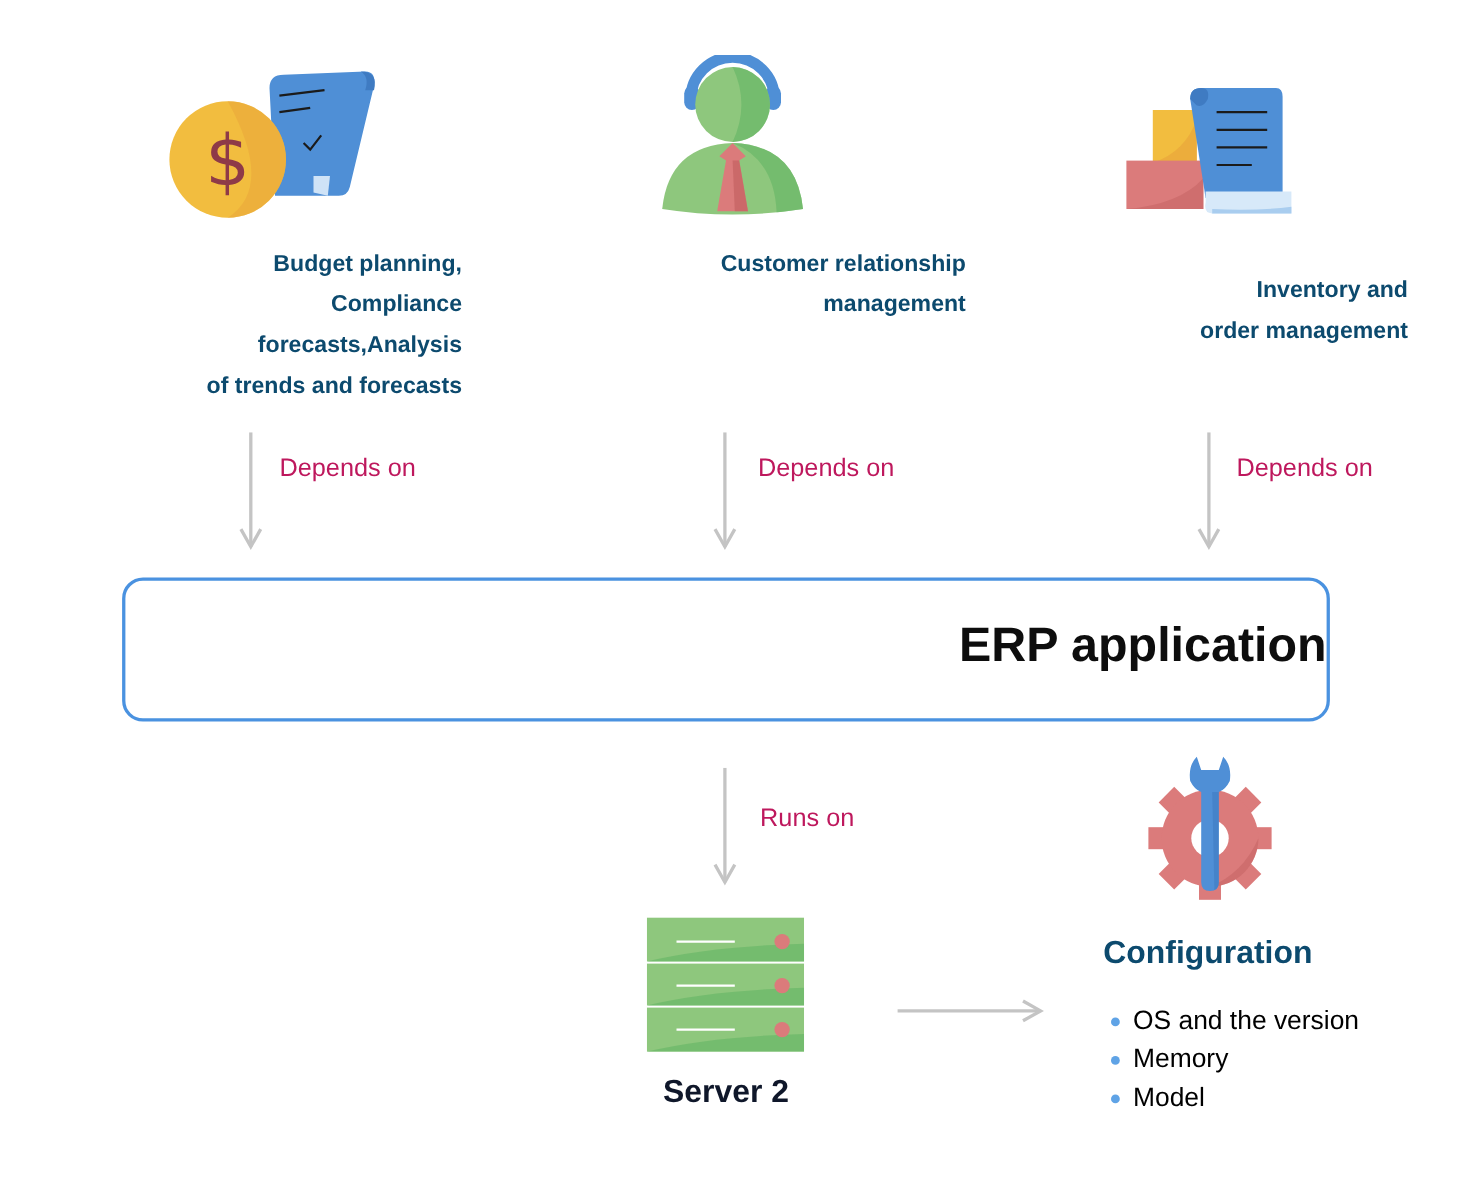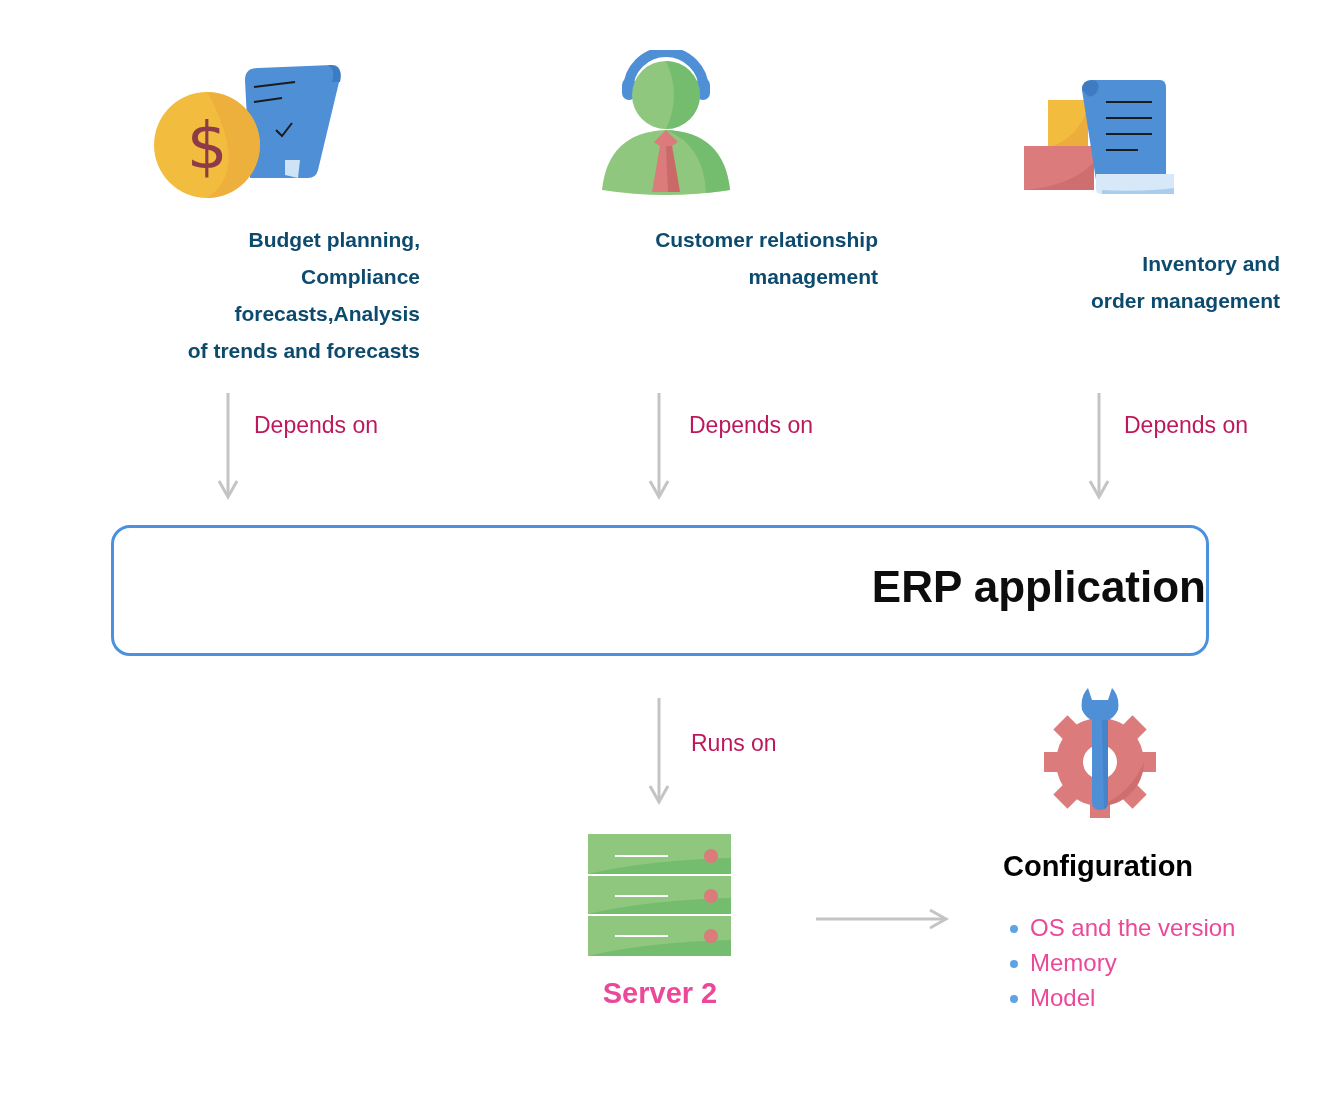--- a/index.html
+++ b/index.html
@@ -6,25 +6,25 @@
     body { width:1336px; height:1094px; position:relative; overflow:hidden;
            font-family:"Liberation Sans", "DejaVu Sans", sans-serif; color:#111111; }
     .abs { position:absolute; }
     .icon svg { display:block; }
     .heading { position:absolute; font-weight:bold; font-size:21px; line-height:37px; text-align:right; color:#0c4a6e; }
     .edge-label { position:absolute; font-size:23px; color:#be185d; white-space:nowrap; }
     .arrow { position:absolute; }
     .erp-box { position:absolute; left:111px; top:525px; width:1092px; height:125px;
                border:3px solid #4a92e0; border-radius:19px; box-sizing:content-box; }
     .erp-title { position:absolute; left:0; right:0; top:34px; text-align:right; font-size:44px; font-weight:600; color:#0d0d0d;margin-left:12px; }
-    .config-title { position:absolute; left:1003px; top:850px; font-size:29px; font-weight:bold; color:#000000; }
+    .config-title { position:absolute; left:1003px; top:850px; font-size:29px; font-weight:bold; color:#0c4a6e; }
     .config-list { position:absolute; left:1008px; top:910px; list-style:none; margin:0; padding:0; }
-    .config-list li { position:relative; padding-left:22px; font-size:24px; line-height:35px; color:#ec4899; white-space:nowrap; }
+    .config-list li { position:relative; padding-left:22px; font-size:24px; line-height:35px; color:#000000; white-space:nowrap; }
     .config-list li .dot { position:absolute; left:2px; top:15px; width:8px; height:8px; border-radius:50%; background:#5fa3e6; }
-    .server-label { position:absolute; left:560px; width:200px; top:977px; text-align:center; font-size:29px; font-weight:bold; color:#ec4899; }
+    .server-label { position:absolute; left:560px; width:200px; top:977px; text-align:center; font-size:29px; font-weight:bold; color:#0f172a; }
   </style>
 </head>
 <body>
 
 <div class="abs icon" style="left:150px; top:60px;">
   <svg width="195" height="140" viewBox="0 0 195 140">
     <path d="M95 20 Q95 8 108 8 L182 5 Q192 5 190 18 L168 110 Q166 118 158 118 L100 118 Z" fill="#4f8fd6"></path>
     <path d="M178 5 Q194 5 190 22 L182 22 Q186 10 178 5 Z" fill="#3f7bc2"></path>
     <line x1="104" y1="27" x2="145" y2="22" stroke="#1b1b1b" stroke-width="2"></line>
     <line x1="104" y1="42" x2="132" y2="38" stroke="#1b1b1b" stroke-width="2"></line>

